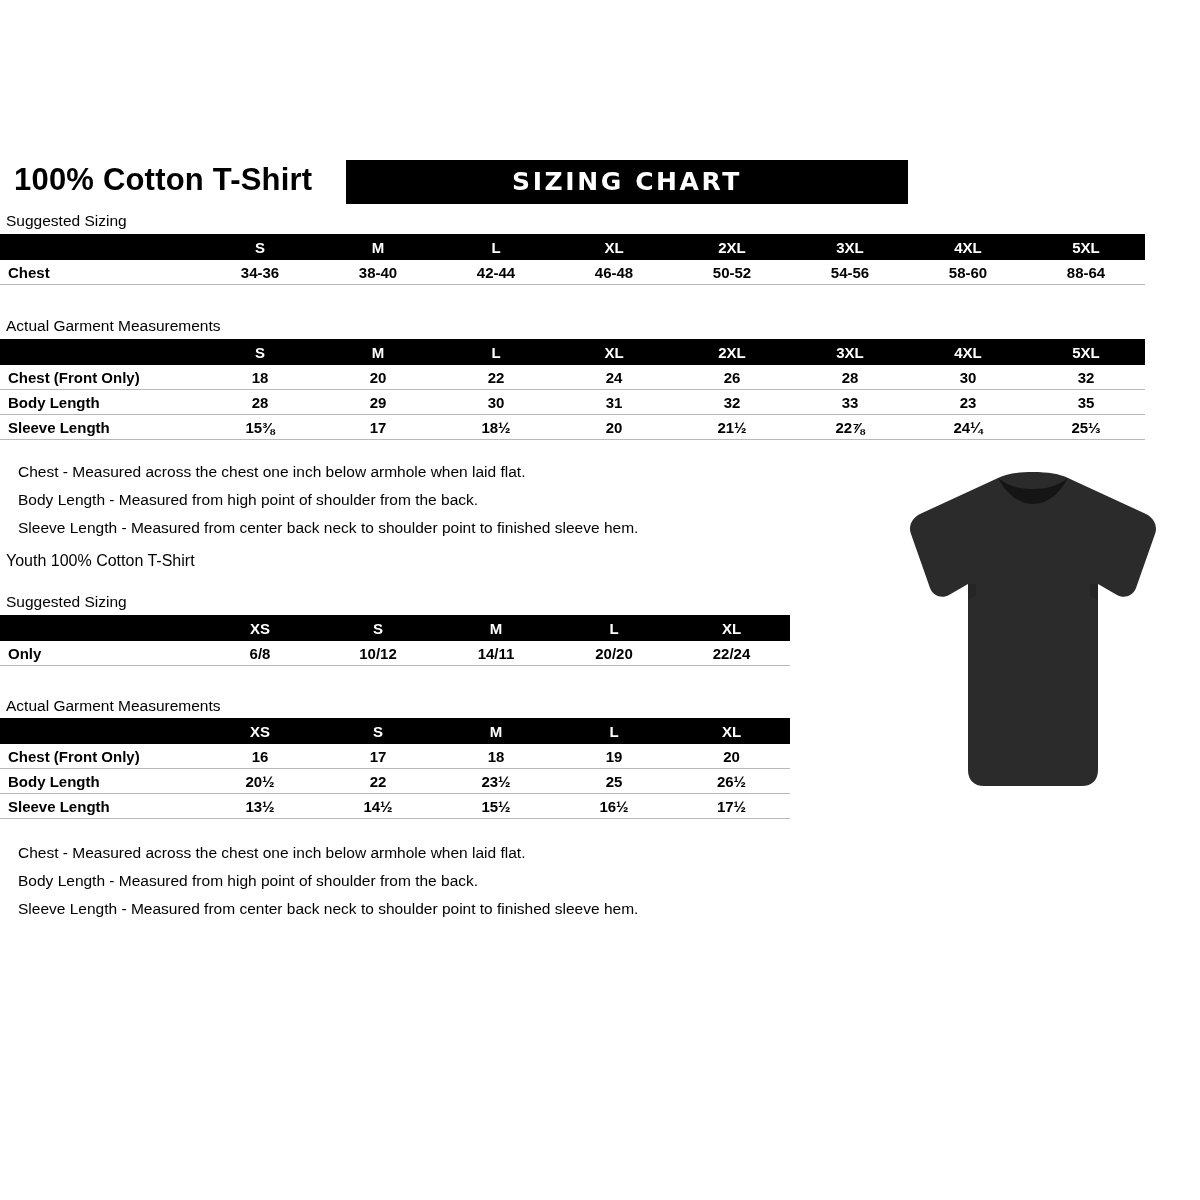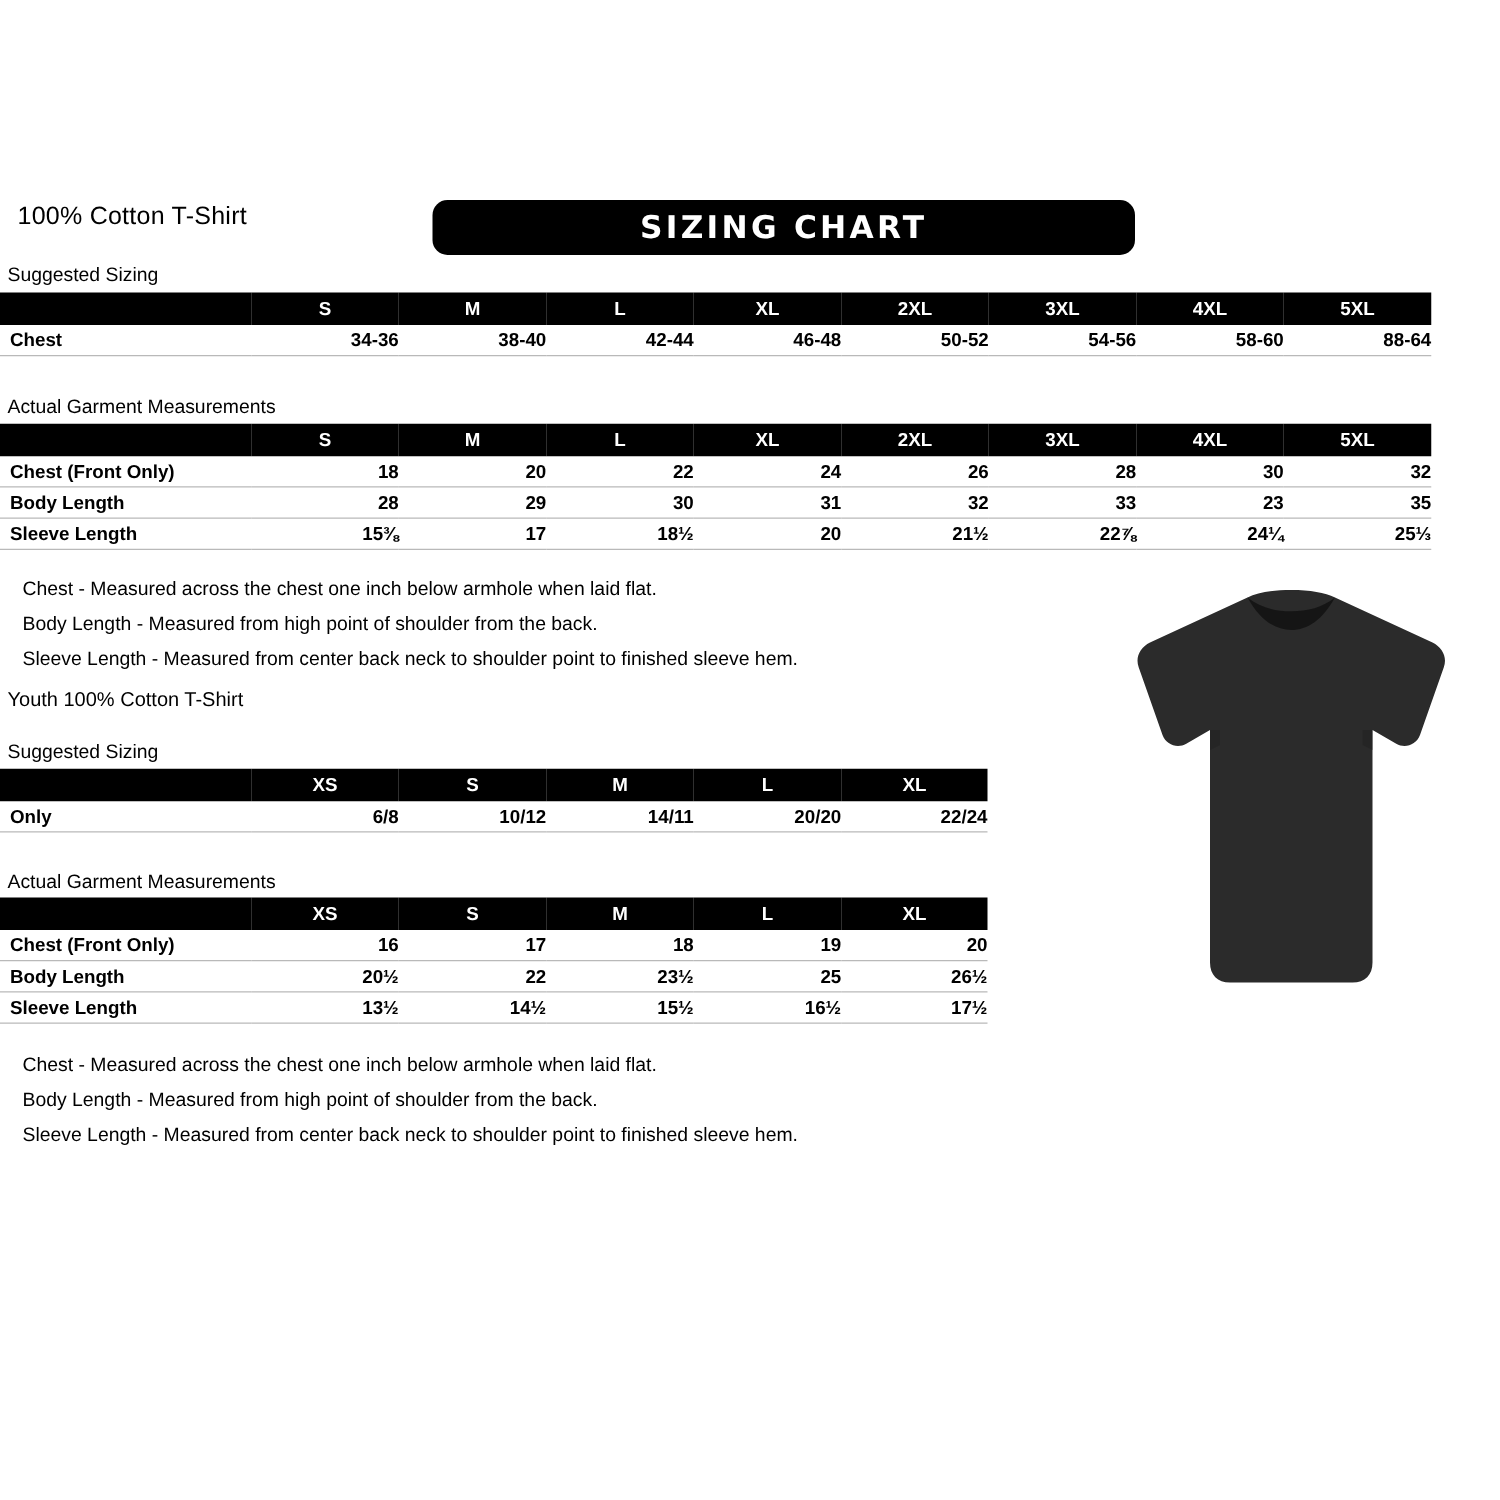--- a/index.html
+++ b/index.html
@@ -27,33 +27,32 @@
     position: absolute;
     left: 8px;
     top: 160px;
     width: 1180px;
     height: 44px;
   }
   .main-title {
     position: absolute;
     left: 6px;
     top: 2px;
-    font-size: 20px;
-    font-weight: 400;
+    font-size: 31px;
+    font-weight: 700;
     letter-spacing: 0.2px;
     white-space: nowrap;
   }
   .sizing-banner {
     position: absolute;
     left: 338px;
     top: 0px;
     width: 562px;
     height: 44px;
     background: #000000;
-    border-radius: 12px;
   }
   .sizing-banner span {
     display: block;
     text-align: center;
     color: #ffffff;
     font-size: 25px;
     font-weight: bold;
     letter-spacing: 2.6px;
     line-height: 44px;
     font-family: "DejaVu Sans", sans-serif;
@@ -83,21 +82,21 @@
   }
   table.sz thead th {
     background: #000000;
     color: #ffffff;
     text-align: center;
     font-size: 15px;
     height: 26px;
   }
   table.sz thead th.blank { }
   table.sz tbody td {
-    text-align: right;
+    text-align: center;
     border-bottom: 1px solid #b9b9b9;
   }
   table.sz tbody td.rowlbl {
     text-align: left;
     padding-left: 8px;
     font-weight: bold;
   }
   table.sz tbody tr:last-child td {
     border-bottom: 1px solid #b9b9b9;
   }

